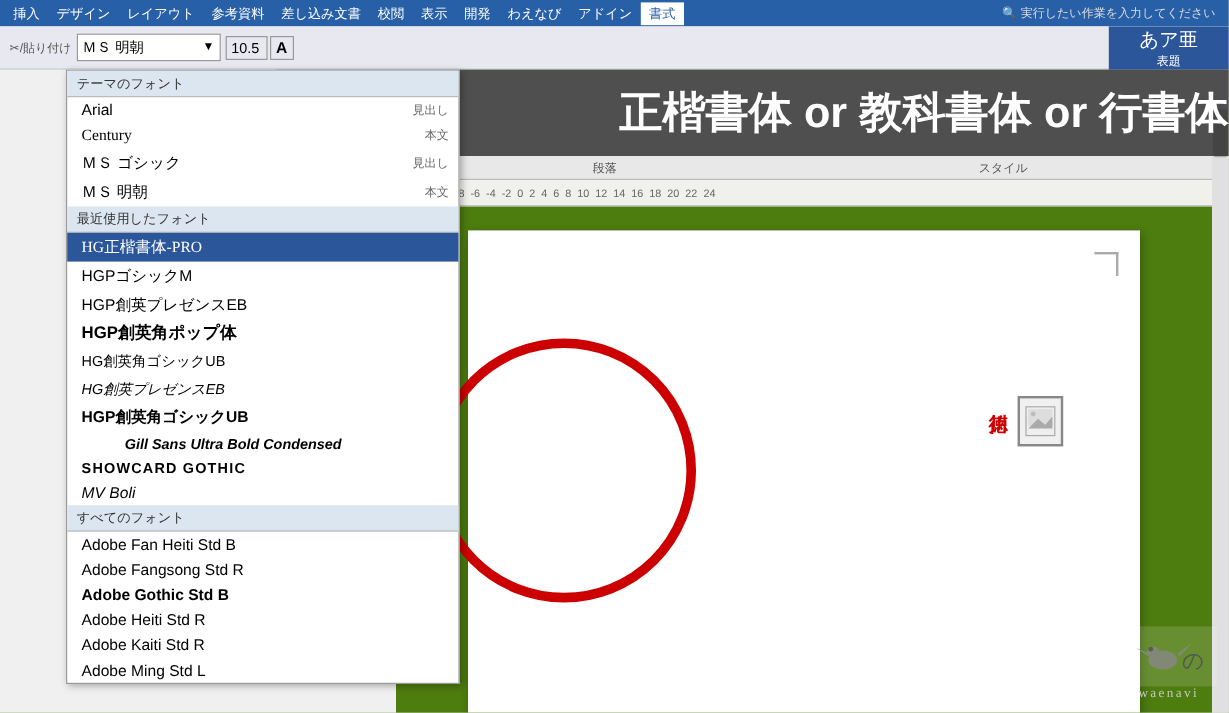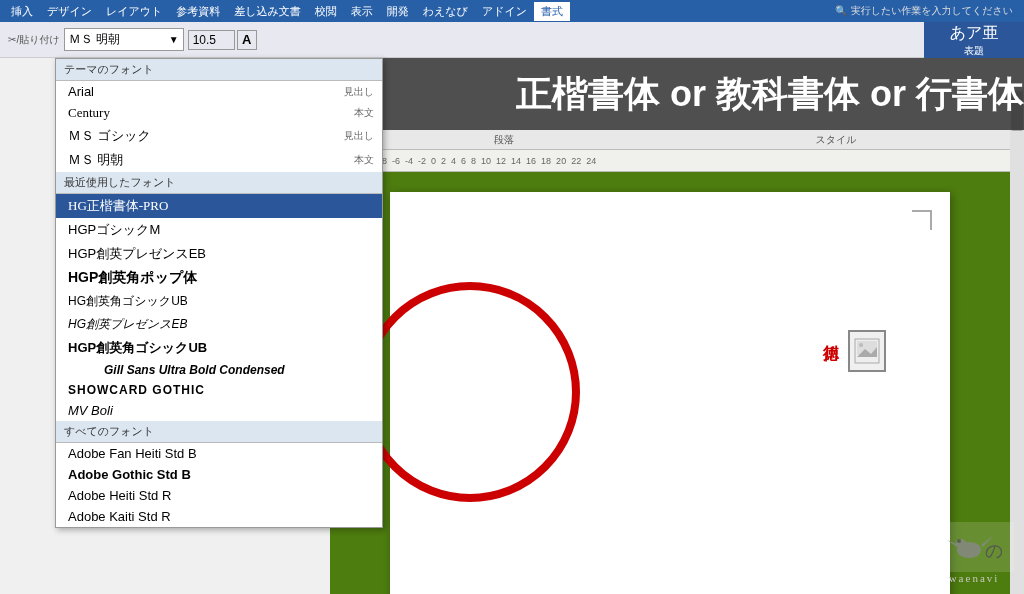--- a/index.html
+++ b/index.html
@@ -1,18 +1,18 @@
 <!DOCTYPE html>
 <html><head>
   <meta charset="utf-8">
   <style>
     * { margin: 0; padding: 0; box-sizing: border-box; }
     body { width: 1024px; height: 594px; overflow: hidden; font-family: 'MS Gothic', 'Yu Gothic', sans-serif; background: #f0f0f0; position: relative; }
     .font-input { border: 1px solid #999; padding: 2px 4px; font-size: 12px; width: 120px; display: flex; align-items: center; justify-content: space-between; cursor: pointer; background: white; }
-    .font-size-input { border: 1px solid #999; padding: 2px 4px; font-size: 12px; width: 47px; margin-left: 4px; }
+    .font-size-input { border: 1px solid #999; padding: 2px 4px; font-size: 12px; width: 35px; margin-left: 4px; }
     .font-grow-btn { border: 1px solid #999; width: 20px; height: 20px; display: flex; align-items: center; justify-content: center; cursor: pointer; font-size: 14px; margin-left: 2px; }
 
     
     .header-banner { position: absolute; top: 22px; left: 230px; right: 0; height: 68px; background: rgba(50,50,50,0.85); display: flex; align-items: center; justify-content: flex-end; z-index: 10; }
     .header-banner-text { color: white; font-size: 36px; font-weight: bold; white-space: nowrap; }
 
     
     .font-dropdown { position: absolute; top: 58px; left: 55px; width: 328px; background: white; border: 1px solid #999; z-index: 100; box-shadow: 2px 2px 6px rgba(0,0,0,0.3); }
     .font-section-header { background: #dce6f0; padding: 3px 8px; font-size: 11px; color: #333; border-bottom: 1px solid #bbb; }
     .font-item { padding: 3px 8px 3px 12px; font-size: 13px; cursor: pointer; display: flex; align-items: center; justify-content: space-between; white-space: nowrap; border-bottom: none; }
@@ -129,27 +129,33 @@
   </div>
   <div class="font-item">
     <span style="font-style:italic;">MV Boli</span>
   </div>
 
   <div class="font-section-header">すべてのフォント</div>
   <div class="font-item">
     <span>Adobe Fan Heiti Std B</span>
   </div>
   <div class="font-item">
+    <span>Adobe Fangsong Std R</span>
+  </div>
+  <div class="font-item">
     <span style="font-weight:bold;">Adobe Gothic Std B</span>
   </div>
   <div class="font-item">
     <span>Adobe Heiti Std R</span>
   </div>
   <div class="font-item">
     <span>Adobe Kaiti Std R</span>
+  </div>
+  <div class="font-item">
+    <span>Adobe Ming Std L</span>
   </div>
 </div>
 
 <div style="position:absolute; top:130px; left:330px; right:14px; bottom:0; background:#4d7c0f;">
 
   <div style="height:20px; background:#e8e8e8; display:flex; align-items:center; border-bottom:1px solid #bbb; padding:0 8px;">
     <span style="flex:1; text-align:center; font-size:10px; color:#555;">段落</span>
     <span style="flex:1; text-align:center; font-size:10px; color:#555;">スタイル</span>
   </div>
 

